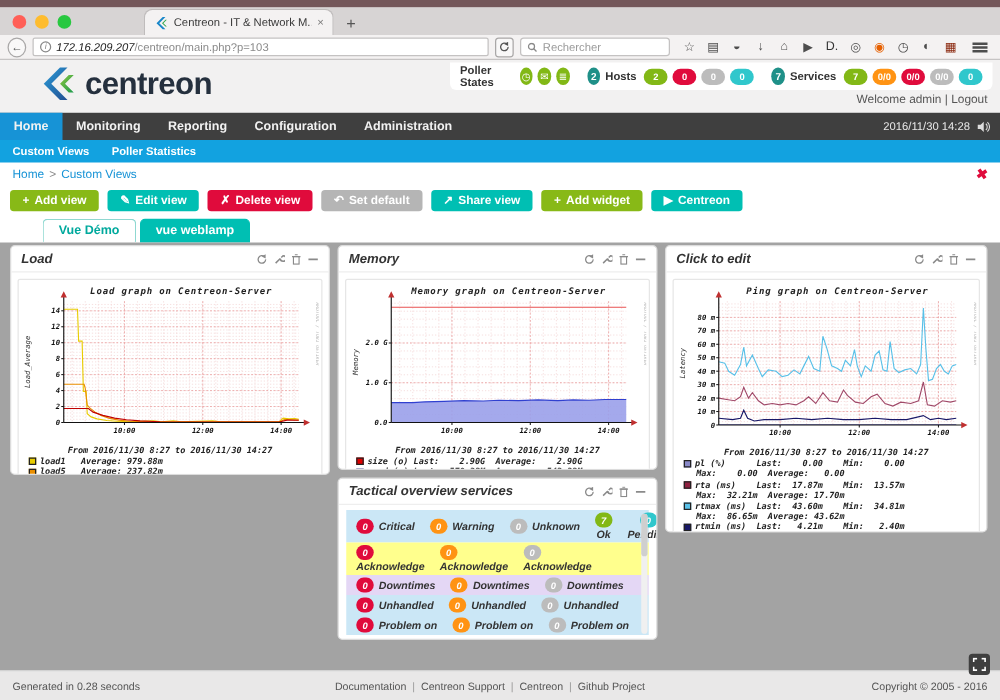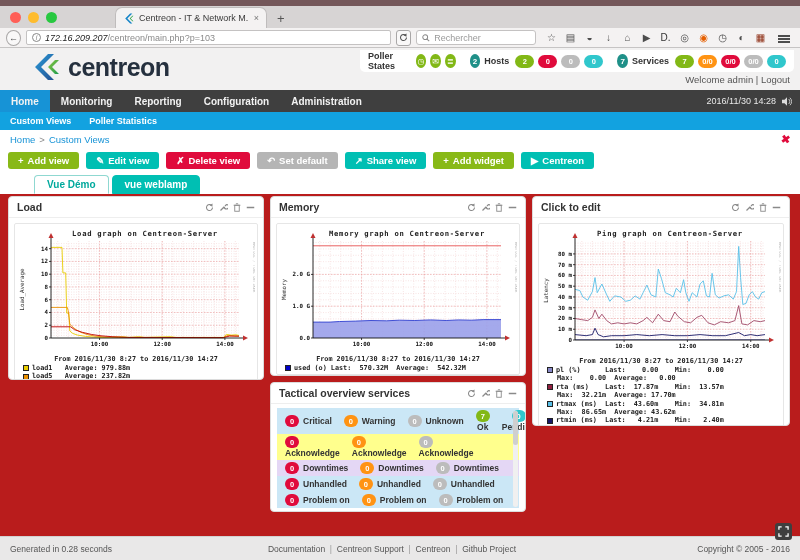--- a/index.html
+++ b/index.html
@@ -66,21 +66,21 @@
   .vtoolbar { height:24px; display:flex; align-items:center; gap:7px; padding:0 8px; }
   .vbtn { height:17px; border-radius:3px; color:#fff; font-size:9.5px; font-weight:bold; display:flex; align-items:center;
           gap:4px; padding:0 10px; border:none; }
   .b-green{background:#88b917;} .b-teal{background:#00bfb3;} .b-red{background:#e00b3c;} .b-gray{background:#b5b5b5;}
   .vtabs { height:22px; display:flex; align-items:flex-end; gap:3px; padding:0 0 0 34px; }
   .vtab { height:19px; border-radius:4px 4px 0 0; font-size:10px; font-weight:bold; display:flex; align-items:center; padding:0 12px; }
   .vtab.active { background:#fff; color:#00a99d; border:1px solid #8fd8d1; border-bottom:1px solid #fff; }
   .vtab.idle { background:#00bfb3; color:#fff; border:1px solid #00bfb3; }
 
   
-  .content { position:relative; height:342px; background:#b91c1c; }
+  .content { position:relative; height:342px; background:#a3a3a3;font-style:italic; }
   .widget { position:absolute; background:#fff; border:1px solid #dcdcdc; border-radius:4px; overflow:hidden; }
   .whead { height:21px; display:flex; align-items:center; padding:0 8px; border-bottom:1px solid #eee; }
   .wtitle { font-size:10.5px; font-weight:bold; color:#333; }
   .wicons { margin-left:auto; display:flex; gap:5px; align-items:center; }
   .wic svg { display:block; }
   .gbox { margin:5px; border:1px solid #e6e6e6; border-radius:2px; padding:3px 2px 2px 2px; background:#fff; }
   .gfrom { text-align:center; font-family:"DejaVu Sans Mono", monospace; font-size:6.8px; font-weight:bold; color:#222; line-height:9px; }
   .lline { font-family:"DejaVu Sans Mono", monospace; font-size:6.8px; font-weight:bold; color:#222; line-height:8.4px;
            white-space:pre; display:flex; align-items:center; padding-left:6px; }
   .lline .sq { display:inline-block; width:6px; height:6px; border:1px solid #222; margin-right:3px; flex:0 0 auto; }
@@ -484,21 +484,21 @@
             <line x1="207.90000000000003" y1="111" x2="207.90000000000003" y2="113" stroke="#111" stroke-width="0.8"></line>
             <text x="207.90000000000003" y="119" text-anchor="middle" font-size="5.8" font-weight="bold" fill="#111" font-family="DejaVu Sans Mono, monospace">14:00</text>
             <path d="M34.0,111.0 L34.0,95.1 L51.2,95.1 L60.6,94.5 L76.3,94.1 L92.0,93.5 L107.6,93.8 L120.2,93.2 L135.8,93.5 L151.5,92.9 L167.2,93.5 L179.7,92.9 L192.2,93.2 L204.8,92.6 L222.0,92.6 L222.0,111.0 Z" fill="#9AA0EA" fill-opacity="0.9" stroke="none"></path>
             <polyline points="34.0,95.1 51.2,95.1 60.6,94.5 76.3,94.1 92.0,93.5 107.6,93.8 120.2,93.2 135.8,93.5 151.5,92.9 167.2,93.5 179.7,92.9 192.2,93.2 204.8,92.6 222.0,92.6" fill="none" stroke="#3040D0" stroke-width="0.9"></polyline>
             <polyline points="34.0,18.8 222.0,18.8" fill="none" stroke="#E85050" stroke-width="0.9"></polyline>
             <line x1="34" y1="10" x2="34" y2="111" stroke="#111" stroke-width="0.9"></line>
             <line x1="34" y1="111" x2="227" y2="111" stroke="#111" stroke-width="0.9"></line>
             <polygon points="31.5,11 36.5,11 34,6" fill="#c03030"></polygon>
             <polygon points="226,108.5 226,113.5 231,111" fill="#c03030"></polygon>
             <text x="7" y="62.5" font-size="5.8" fill="#333" font-family="DejaVu Sans Mono, monospace" text-anchor="middle" transform="rotate(-90 7 62.5)">Memory</text>
-          </svg><div class="gfrom">From 2016/11/30 8:27 to 2016/11/30 14:27</div><div class="lline"><i class="sq" style="background:#0000C8"></i><span>used (o) Last:  570.32M  Average:  542.32M</span></div></div>
+          </svg><div class="gfrom">From 2016/11/30 8:27 to 2016/11/30 14:27</div><div class="lline"><i class="sq" style="background:#E00000"></i><span>size (o) Last:    2.90G  Average:    2.90G</span></div><div class="lline"><i class="sq" style="background:#0000C8"></i><span>used (o) Last:  570.32M  Average:  542.32M</span></div></div>
     </div>
 
     <div class="widget" style="left:532px; top:2px; width:258px; height:230px;">
       <div class="whead">
         <span class="wtitle">Click to edit</span>
         <span class="wicons">
             <span class="wic">
               <svg width="9" height="9" viewBox="0 0 12 12">
                 <path d="M10 6a4 4 0 1 1-1.2-2.8" fill="none" stroke="#8a8a8a" stroke-width="1.4"></path>
                 <polygon points="10,0.5 10,5 5.8,3" fill="#8a8a8a"></polygon>

